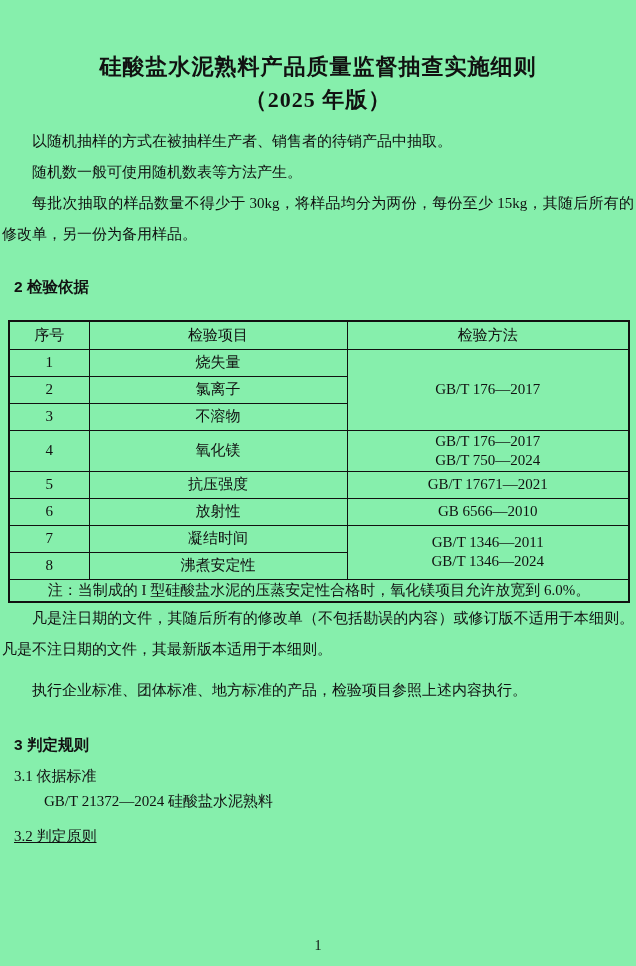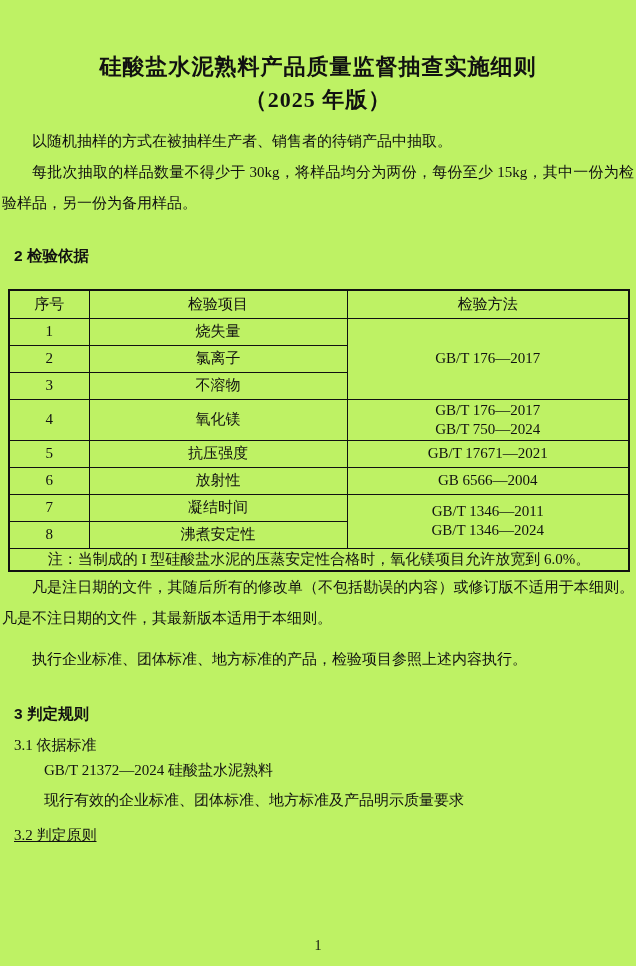--- a/index.html
+++ b/index.html
@@ -1,21 +1,21 @@
 <!DOCTYPE html>
 <html><head>
 <meta charset="utf-8">
 <style>
   html, body { margin: 0; padding: 0; background: #888; }
   .page {
     position: relative;
     width: 636px;
     height: 966px;
     margin: 0 auto;
-    background: #bef264;
+    background: #86efac;
     color: #111;
     font-family: "Liberation Serif", "DejaVu Serif", serif;
     overflow: hidden;
   }
   .doc-title {
     padding-top: 50px;
     text-align: center;
     font-weight: bold;
     font-size: 22px;
     line-height: 33px;
@@ -95,21 +95,22 @@
 <body>
 
 <div class="page">
 
   <div class="doc-title">
     <div>硅酸盐水泥熟料产品质量监督抽查实施细则</div>
     <div>（2025 年版）</div>
   </div>
 
   <p class="body-text gap-top">以随机抽样的方式在被抽样生产者、销售者的待销产品中抽取。</p>
-  <p class="body-text">每批次抽取的样品数量不得少于 30kg，将样品均分为两份，每份至少 15kg，其中一份为检验样品，另一份为备用样品。</p>
+  <p class="body-text">随机数一般可使用随机数表等方法产生。</p>
+  <p class="body-text">每批次抽取的样品数量不得少于 30kg，将样品均分为两份，每份至少 15kg，其随后所有的修改单，另一份为备用样品。</p>
 
   <div class="sec-heading h2">2 检验依据</div>
 
   <table class="insp-table">
     <colgroup>
       <col class="c-no">
       <col class="c-item">
       <col class="c-method">
     </colgroup>
     <thead>
@@ -142,21 +143,21 @@
         </td>
       </tr>
       <tr class="r-std">
         <td>5</td>
         <td>抗压强度</td>
         <td>GB/T 17671—2021</td>
       </tr>
       <tr class="r-std">
         <td>6</td>
         <td>放射性</td>
-        <td>GB 6566—2004</td>
+        <td>GB 6566—2010</td>
       </tr>
       <tr class="r-std">
         <td>7</td>
         <td>凝结时间</td>
         <td rowspan="2">
           <div class="method-line">GB/T 1346—2011</div>
           <div class="method-line">GB/T 1346—2024</div>
         </td>
       </tr>
       <tr class="r-std">
@@ -168,18 +169,17 @@
       </tr>
     </tbody>
   </table>
 
   <p class="body-text">凡是注日期的文件，其随后所有的修改单（不包括勘误的内容）或修订版不适用于本细则。凡是不注日期的文件，其最新版本适用于本细则。</p>
   <p class="body-text gap-top">执行企业标准、团体标准、地方标准的产品，检验项目参照上述内容执行。</p>
 
   <div class="sec-heading h3">3 判定规则</div>
   <div class="sub-heading">3.1 依据标准</div>
   <p class="std-line">GB/T 21372—2024 硅酸盐水泥熟料</p>
-  <p class="std-line">现行有效的企业标准、团体标准、地方标准及产品明示质量要求</p>
   <div class="sub-heading s32">3.2 判定原则</div>
 
   <div class="page-number">1</div>
 
 </div>
 
 </body></html>

